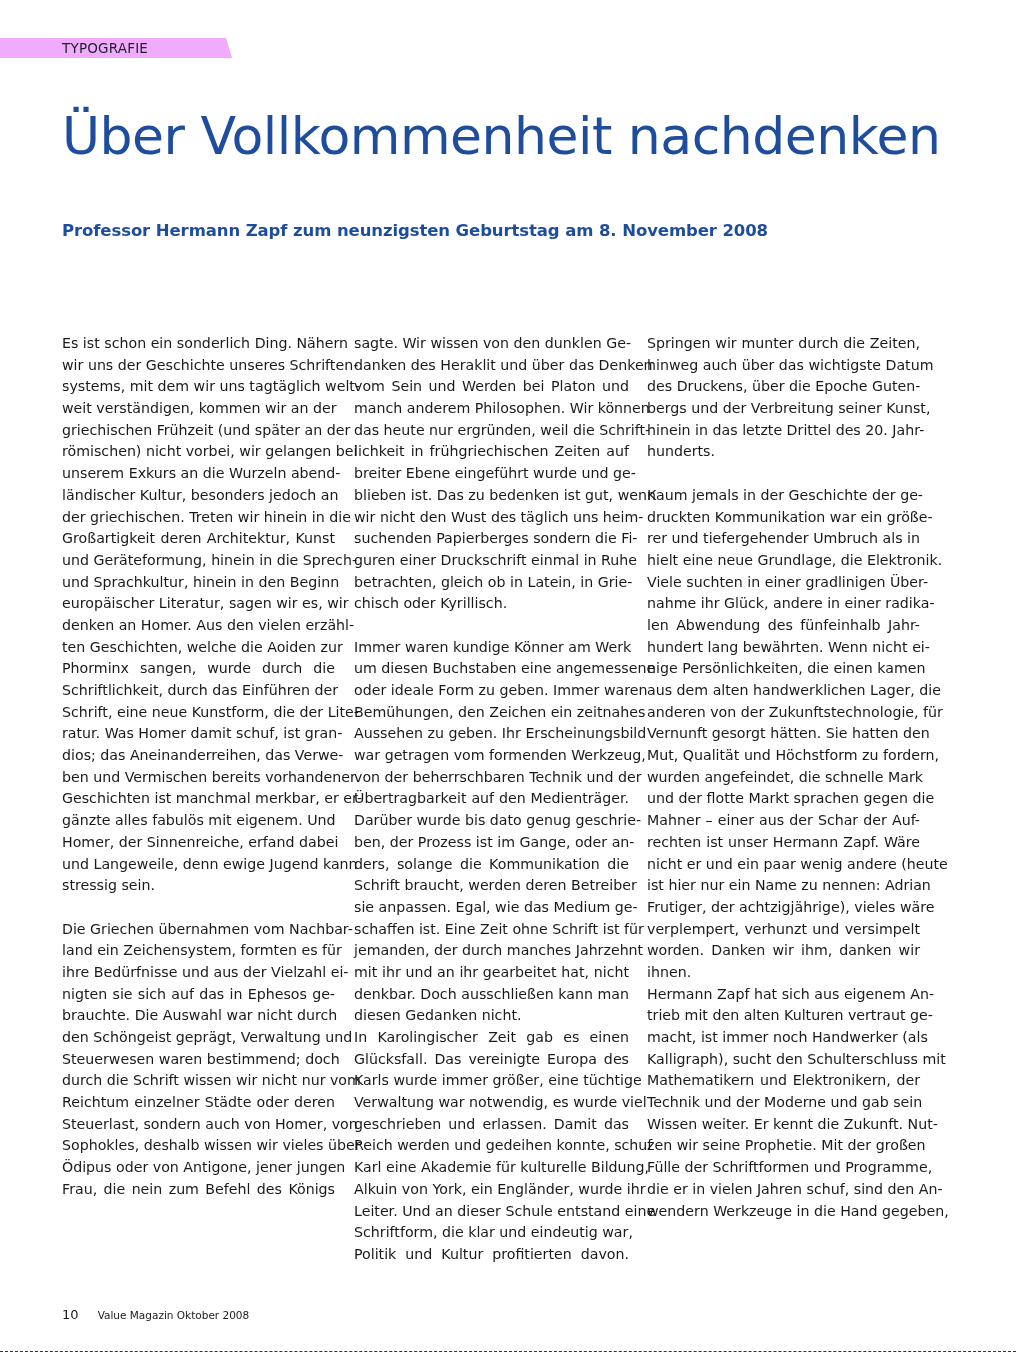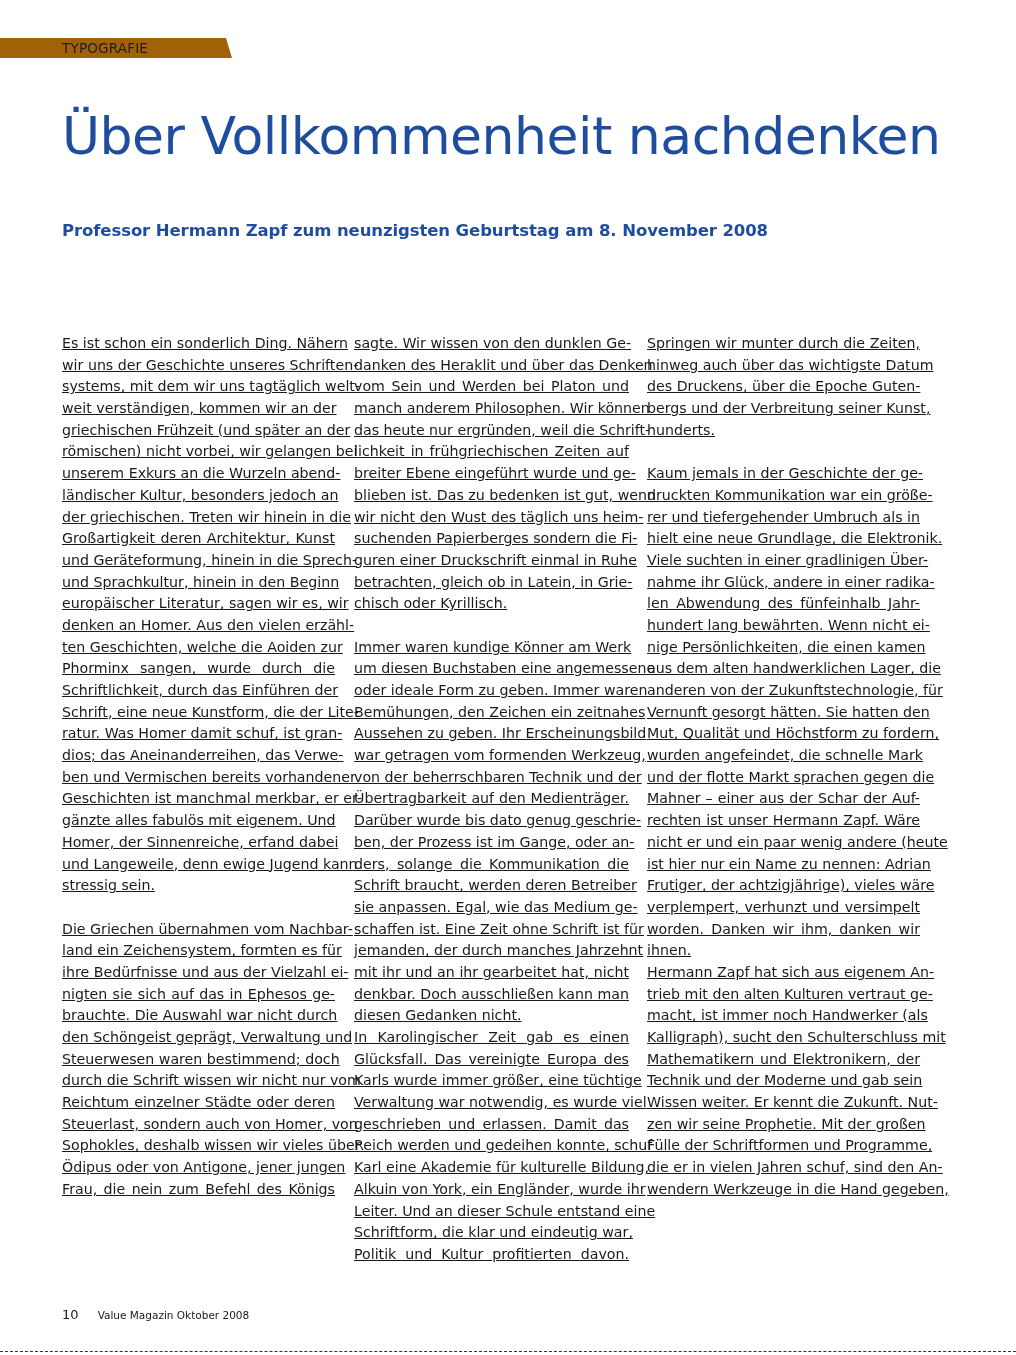--- a/index.html
+++ b/index.html
@@ -1,26 +1,26 @@
 <!DOCTYPE html>
 <html><head>
 <meta charset="utf-8">
 <style>
   html, body { margin: 0; padding: 0; background: #ffffff; }
   body { width: 1016px; height: 1355px; position: relative; overflow: hidden;
          font-family: "DejaVu Sans", sans-serif; color: #1a1a1a; }
   .section-tag { position: absolute; left: 0; top: 38px; width: 232px; height: 20px;
-                 background: #a16207; clip-path: polygon(0 0, 226px 0, 232px 20px, 0 20px); }
+                 background: #f0abfc; clip-path: polygon(0 0, 226px 0, 232px 20px, 0 20px); }
   .section-tag span { position: absolute; left: 62px; top: 2px; font-size: 13.5px;
                       font-weight: normal; letter-spacing: 0.2px; color: #1d1f2a; }
   .title { position: absolute; left: 62px; top: 106px; margin: 0; font-size: 52px;
            font-weight: normal; color: #1f4d9e; letter-spacing: -0.5px; white-space: nowrap; }
   .subtitle { position: absolute; left: 62px; top: 221px; margin: 0; font-size: 16.5px;
               font-weight: bold; color: #1f4d9e; white-space: nowrap; letter-spacing: -0.1px; }
-  .col { position: absolute; top: 333px; width: 273px; font-size: 14.2px; line-height: 21.7px; text-decoration: underline; }
+  .col { position: absolute; top: 333px; width: 273px; font-size: 14.2px; line-height: 21.7px; }
   .col1 { left: 62px; }
   .col2 { left: 354px; top: 333px; width: 275px; }
   .col3 { left: 647px; width: 273px; }
   .para { margin: 0; }
   .para + .para.gap { margin-top: 21.7px; }
   .ln { display: block; text-align: justify; text-align-last: justify; white-space: nowrap; height: 21.7px; overflow: visible; }
   .ln.last { text-align-last: left; }
   .footer { position: absolute; top: 1304px; left: 62px; white-space: nowrap; text-align: center; }
   .pagenum { font-size: 13px; color: #1a1a1a; }
   .mag { font-size: 10.5px; margin-left: 14px; color: #1a1a1a; }
@@ -130,20 +130,21 @@
       <span class="ln">Schriftform, die klar und eindeutig war,</span>
       <span class="ln">Politik und Kultur profitierten davon.</span>
     </div>
   </div>
 <div class="col col3">
     <div class="para">
       <span class="ln">Springen wir munter durch die Zeiten,</span>
       <span class="ln">hinweg auch über das wichtigste Datum</span>
       <span class="ln">des Druckens, über die Epoche Guten-</span>
       <span class="ln">bergs und der Verbreitung seiner Kunst,</span>
+      <span class="ln">hinein in das letzte Drittel des 20. Jahr-</span>
       <span class="ln last">hunderts.</span>
     </div>
     <div class="para gap">
       <span class="ln">Kaum jemals in der Geschichte der ge-</span>
       <span class="ln">druckten Kommunikation war ein größe-</span>
       <span class="ln">rer und tiefergehender Umbruch als in</span>
       <span class="ln">hielt eine neue Grundlage, die Elektronik.</span>
       <span class="ln">Viele suchten in einer gradlinigen Über-</span>
       <span class="ln">nahme ihr Glück, andere in einer radika-</span>
       <span class="ln">len Abwendung des fünfeinhalb Jahr-</span>

